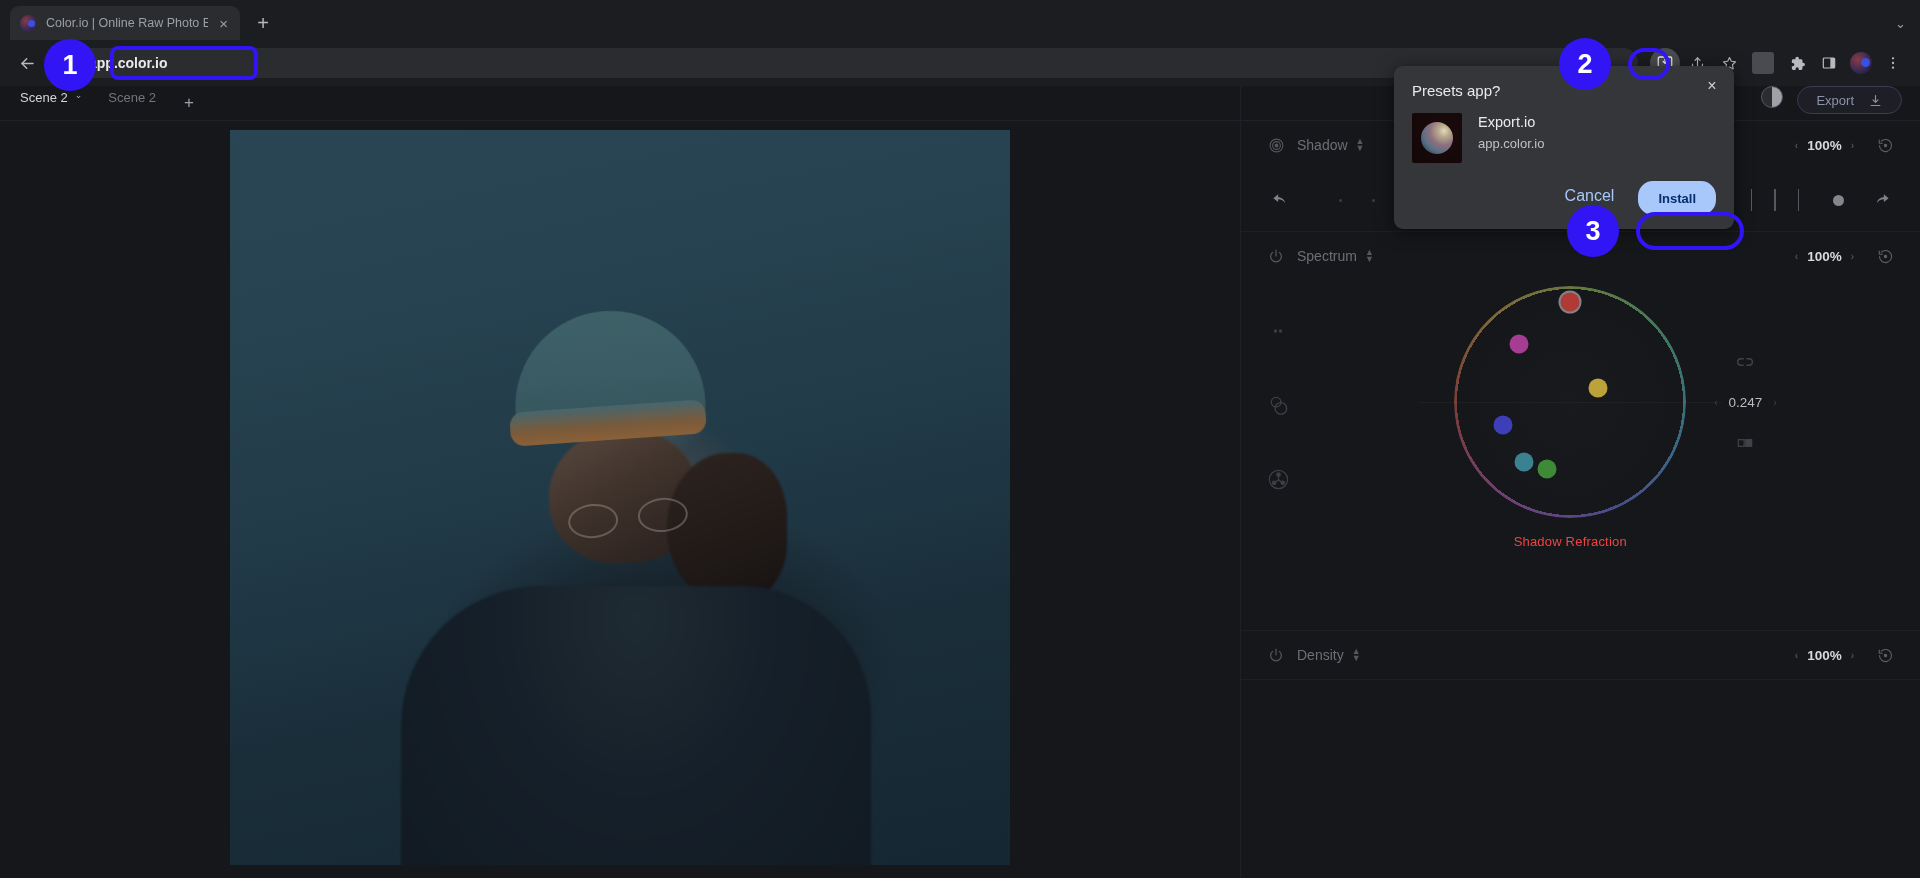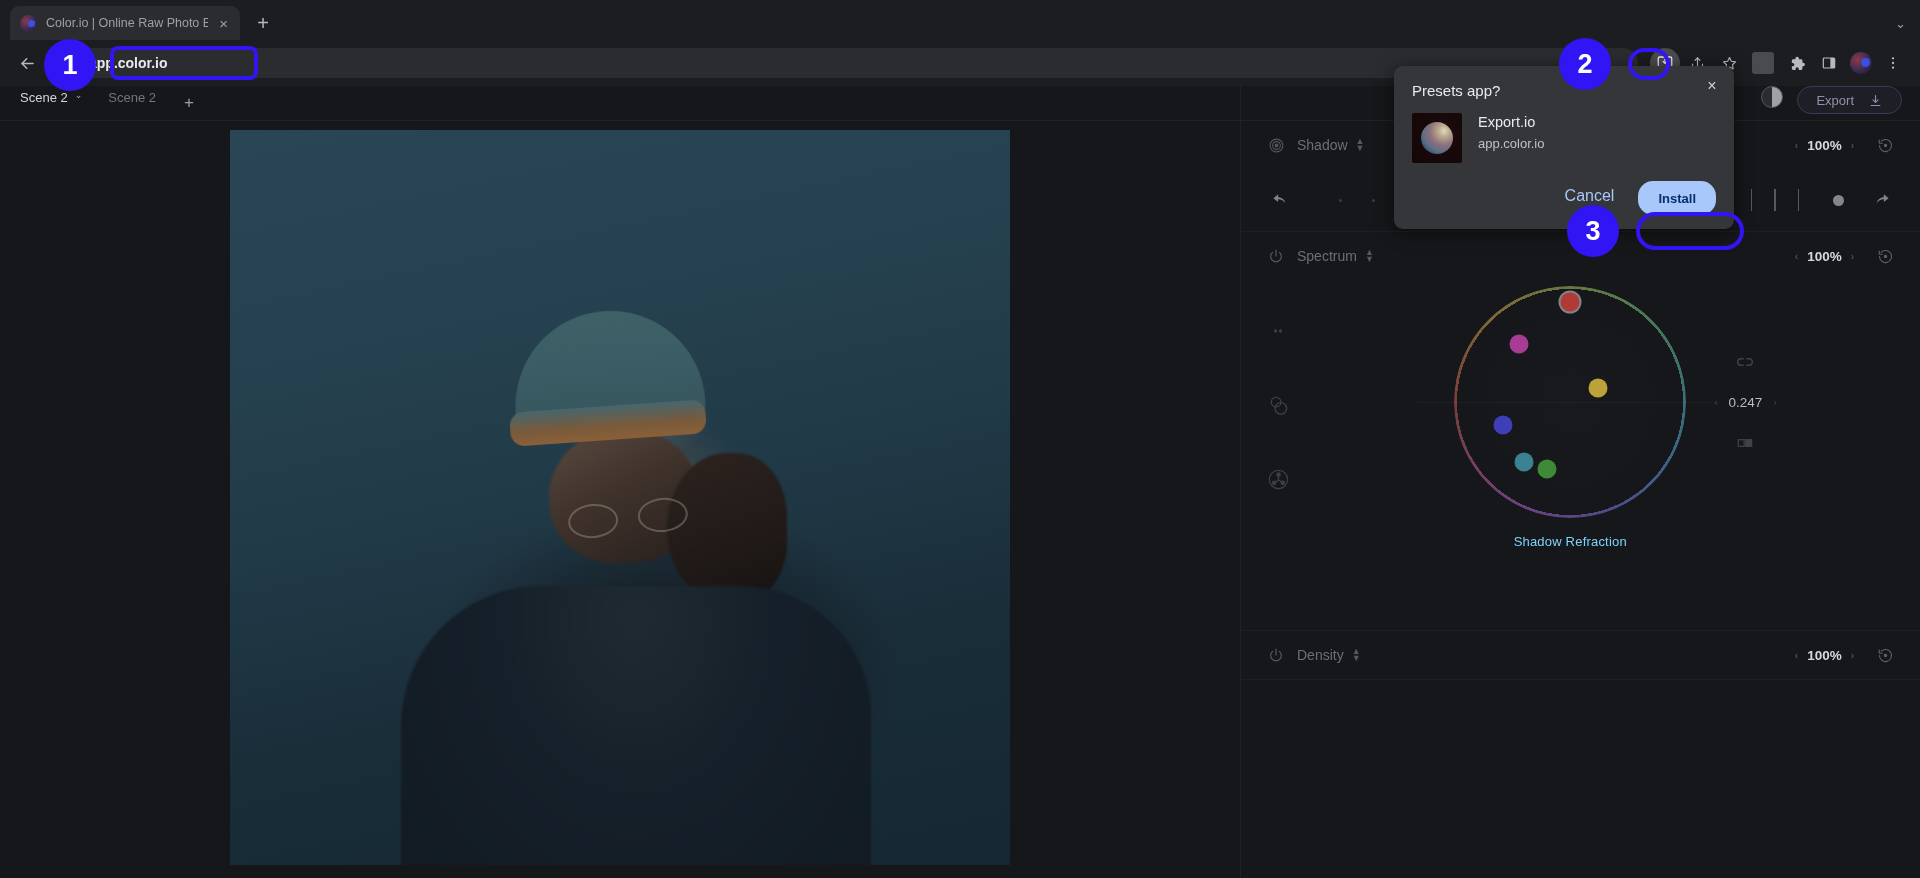--- a/index.html
+++ b/index.html
@@ -270,21 +270,21 @@
   .wheel-axis-h {
     position:absolute; left:-36px; right:-36px; top:50%; height:1px;
     background: rgba(255,255,255,.035);
   }
   .wpt {
     position:absolute; width: 19px; height:19px; border-radius:50%;
     transform: translate(-50%,-50%);
   }
   .wpt.sel { box-shadow: 0 0 0 2px rgba(220,220,225,.55); }
   .wheel-label {
-    margin-top: 16px; font-size: 13px; color:#7dd3fc; letter-spacing:.2px;
+    margin-top: 16px; font-size: 13px; color:#ef4444; letter-spacing:.2px;
   }
   .mid-ctrl {
     display:flex; flex-direction:column; align-items:center;
     gap: 19px; padding-top: 62px;
   }
   .mid-ic { width: 28px; height:28px; color:#3f4247;
     display:flex; align-items:center; justify-content:center; }
   .mid-val { display:flex; align-items:center; gap: 11px;
              font-size: 13.5px; color:#b9bcc1; font-weight: 500; }
   .mid-val .arr { color:#3f4247; font-size:10px; }

